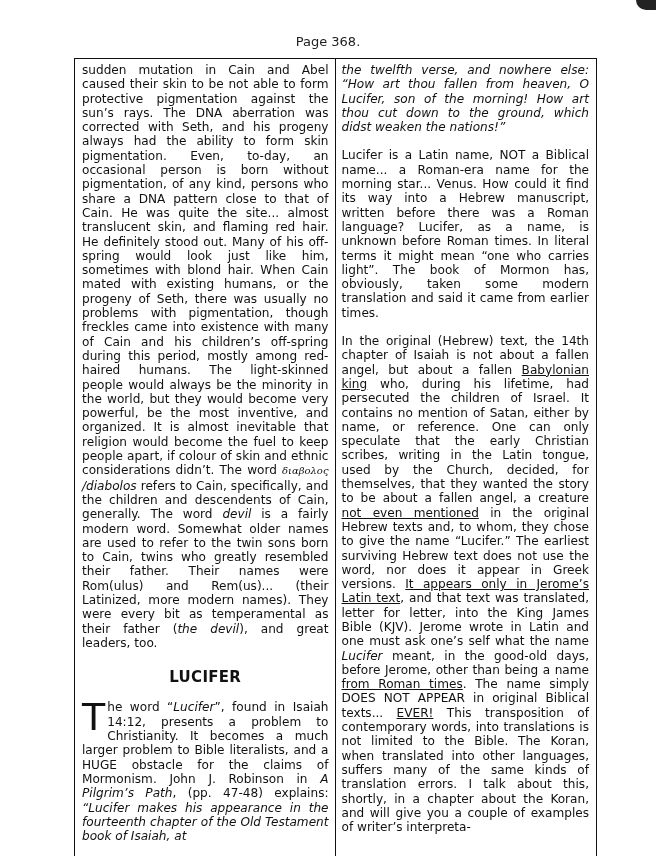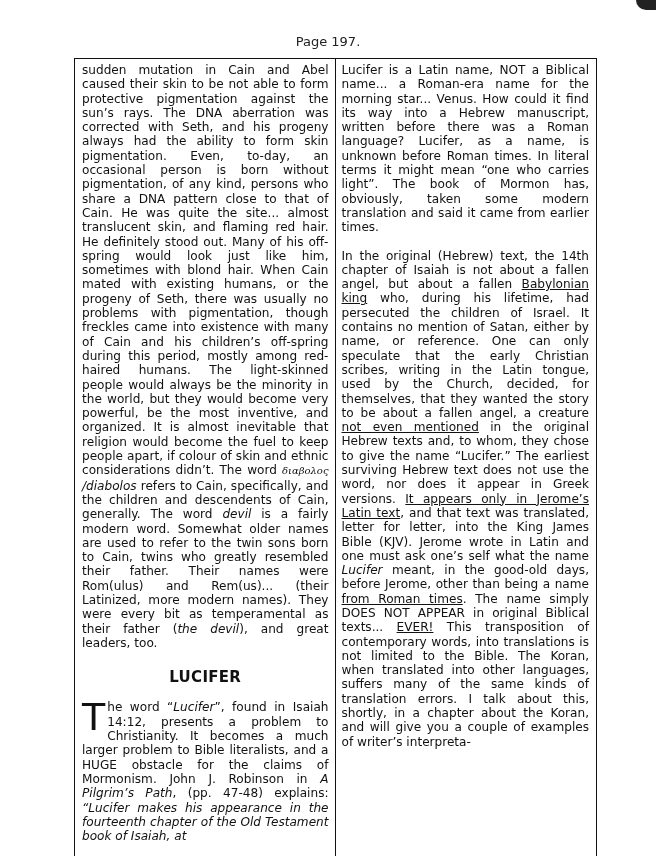--- a/index.html
+++ b/index.html
@@ -23,30 +23,31 @@
   .dropcap { float: left; font-size: 38px; line-height: 30px; margin: 2px 2px -2px 0;
              font-family: "DejaVu Sans", sans-serif; font-weight: normal; }
   .blot { position: absolute; top: 0; left: 636px; width: 20px; height: 10px;
           background: #222; border-bottom-left-radius: 12px; }
 </style>
 </head>
 <body>
 
 <div class="blot"></div>
 
-<div class="page-number">Page 197.</div>
+<div class="page-number">Page 368.</div>
 
 <div class="box">
   <div class="col col-left">
     <p><span>sudden mutation in Cain and Abel caused their skin to be not able to form protective pigmentation against the sun’s rays. The DNA aberration was corrected with Seth, and his progeny always had the ability to form skin pigmentation. Even, to-day, an occasional person is born without pigmentation, of any kind, persons who share a DNA pattern close to that of Cain. He was quite the site... almost translucent skin, and flaming red hair. He definitely stood out. Many of his off-spring would look just like him, sometimes with blond hair. When Cain mated with existing humans, or the progeny of Seth, there was usually no problems with pigmentation, though freckles came into existence with many of Cain and his children’s off-spring during this period, mostly among red-haired humans. The light-skinned people would always be the minority in the world, but they would become very powerful, be the most inventive, and organized. It is almost inevitable that religion would become the fuel to keep people apart, if colour of skin and ethnic considerations didn’t. The word </span><span class="greek">διαβολος</span><span class="it"> /diabolos</span><span> refers to Cain, specifically, and the children and descendents of Cain, generally. The word </span><span class="it">devil</span><span> is a fairly modern word. Somewhat older names are used to refer to the twin sons born to Cain, twins who greatly resembled their father. Their names were Rom(ulus) and Rem(us)... (their Latinized, more modern names). They were every bit as temperamental as their father (</span><span class="it">the devil</span><span>), and great leaders, too.</span></p>
 
     <div class="heading">LUCIFER</div>
 
     <p><span class="dropcap">T</span><span>he word “</span><span class="it">Lucifer</span><span>”, found in Isaiah 14:12, presents a problem to Christianity. It becomes a much larger problem to Bible literalists, and a HUGE obstacle for the claims of Mormonism. </span><span class="b">John J. Robinson</span><span> in </span><span class="b it">A Pilgrim’s Path</span><span>, (pp. 47-48) explains: </span><span class="it">“Lucifer makes his appearance in the fourteenth chapter of the Old Testament book of Isaiah, at</span></p>
   </div>
 
   <div class="col col-right">
+    <p class="it">the twelfth verse, and nowhere else: “How art thou fallen from heaven, O Lucifer, son of the morning! How art thou cut down to the ground, which didst weaken the nations!”</p>
 
     <p><span class="b">Lucifer is a Latin name, NOT a Biblical name</span><span>... a Roman-era name for the morning star... Venus. How could it find its way into a Hebrew manuscript, written before there was a Roman language? Lucifer, as a name, is unknown before Roman times. In literal terms it might mean “one who carries light”. The book of Mormon has, obviously, taken some modern translation and said it came from earlier times.</span></p>
 
     <p><span>In the original (Hebrew) text, the 14th chapter of Isaiah is not about a fallen angel, but about a fallen </span><span class="u">Babylonian king</span><span> who, during his lifetime, had persecuted the children of Israel. It contains no mention of Satan, either by name, or reference. One can only speculate that the early Christian scribes, writing in the Latin tongue, used by the Church, decided, for themselves, that they wanted the story to be about a fallen angel, a creature </span><span class="u">not even mentioned</span><span> in the original Hebrew texts and, to whom, they chose to give the name “Lucifer.” </span><span class="b">The earliest surviving Hebrew text does not use the word, nor does it appear in Greek versions. </span><span class="b u">It appears only in Jerome’s Latin text</span><span>, and that text was translated, letter for letter, into the King James Bible (KJV). Jerome wrote in Latin and one must ask one’s self what the name </span><span class="it">Lucifer</span><span> meant, in the good-old days, before Jerome, other than being a name </span><span class="u">from Roman times</span><span>. The name simply DOES NOT APPEAR in original Biblical texts... </span><span class="b u">EVER!</span><span> This transposition of contemporary words, into translations is not limited to the Bible. The Koran, when translated into other languages, suffers many of the same kinds of translation errors. I talk about this, shortly, in a chapter about the Koran, and will give you a couple of examples of writer’s interpreta-</span></p>
   </div>
 </div>
 
 </body></html>

